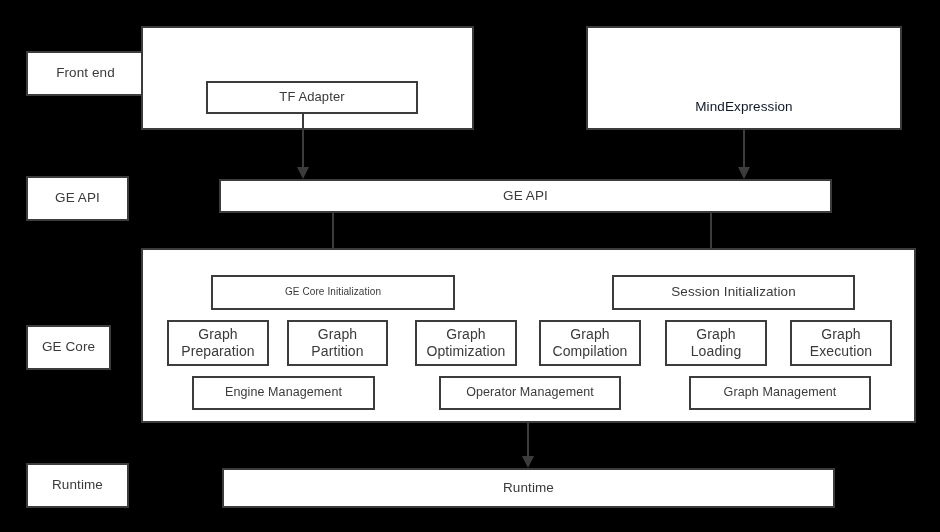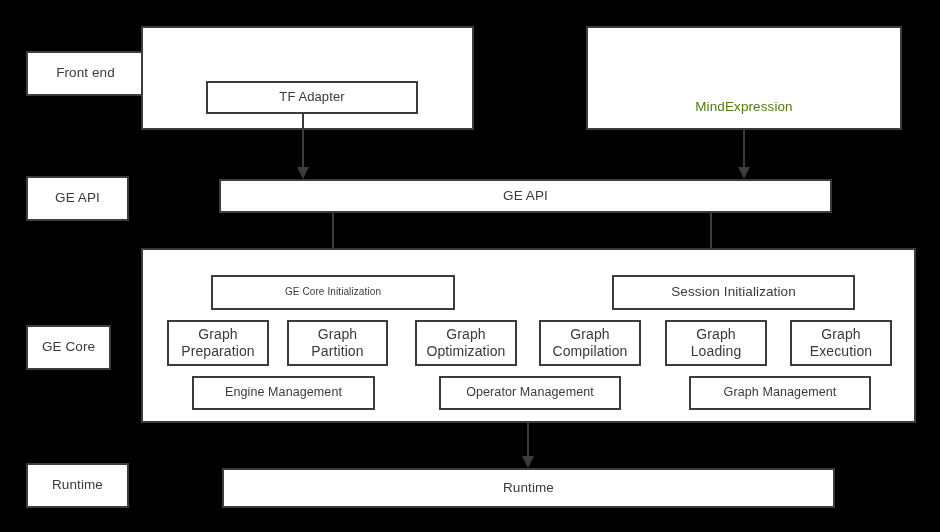--- a/index.html
+++ b/index.html
@@ -35,21 +35,21 @@
   }
   
   .panel {
     display: block;
   }
   .panel-title {
     position: absolute;
     left: 0;
     right: 0;
     text-align: center;
-    color: #4d7c0f;
+    color: #0f172a;
     font-size: 13.5px;
   }
   .bar-title {
     font-size: 13.5px;
   }
   .small-box {
     font-size: 14px;
     border-width: 2px;
   }
   .mgmt-box {

